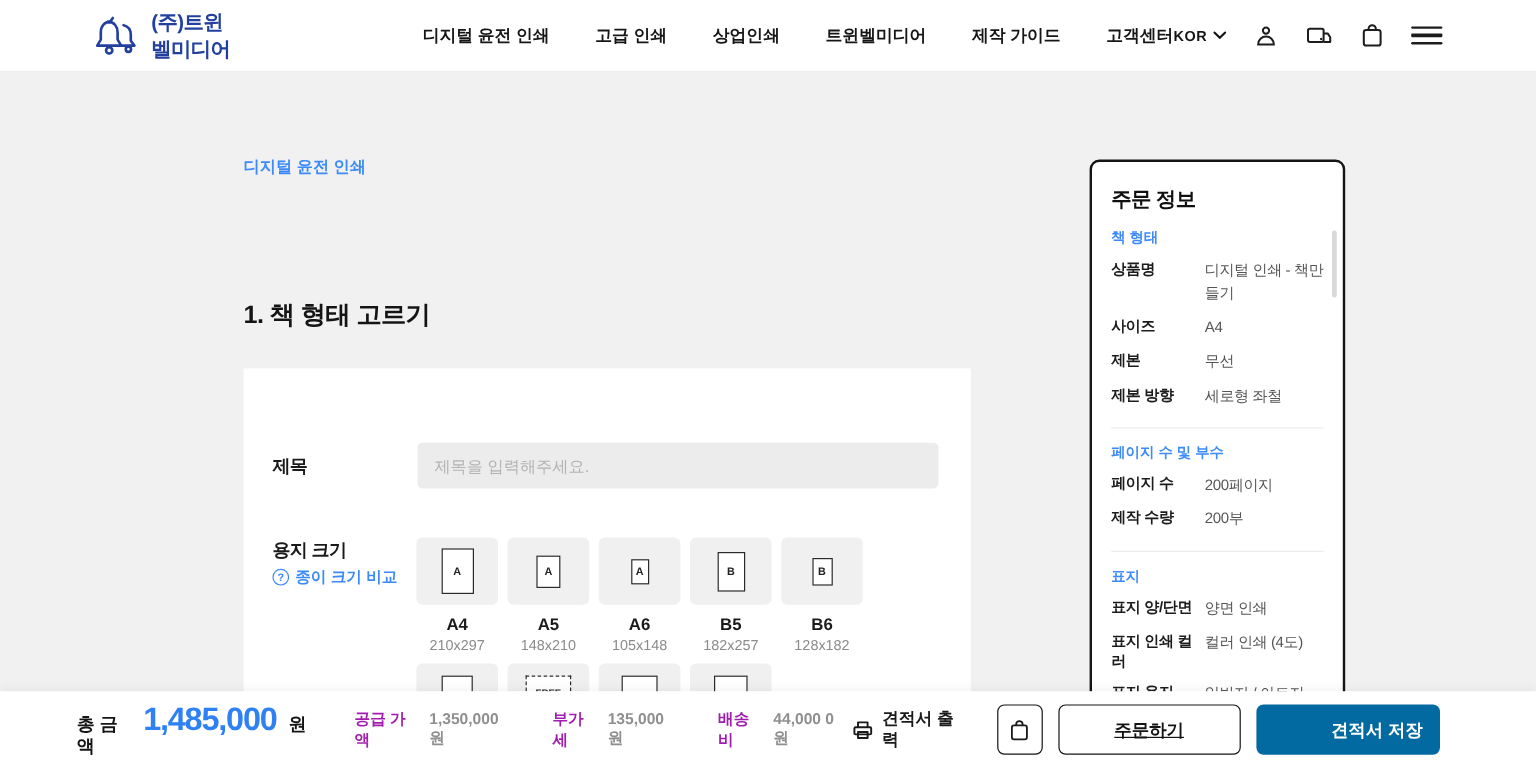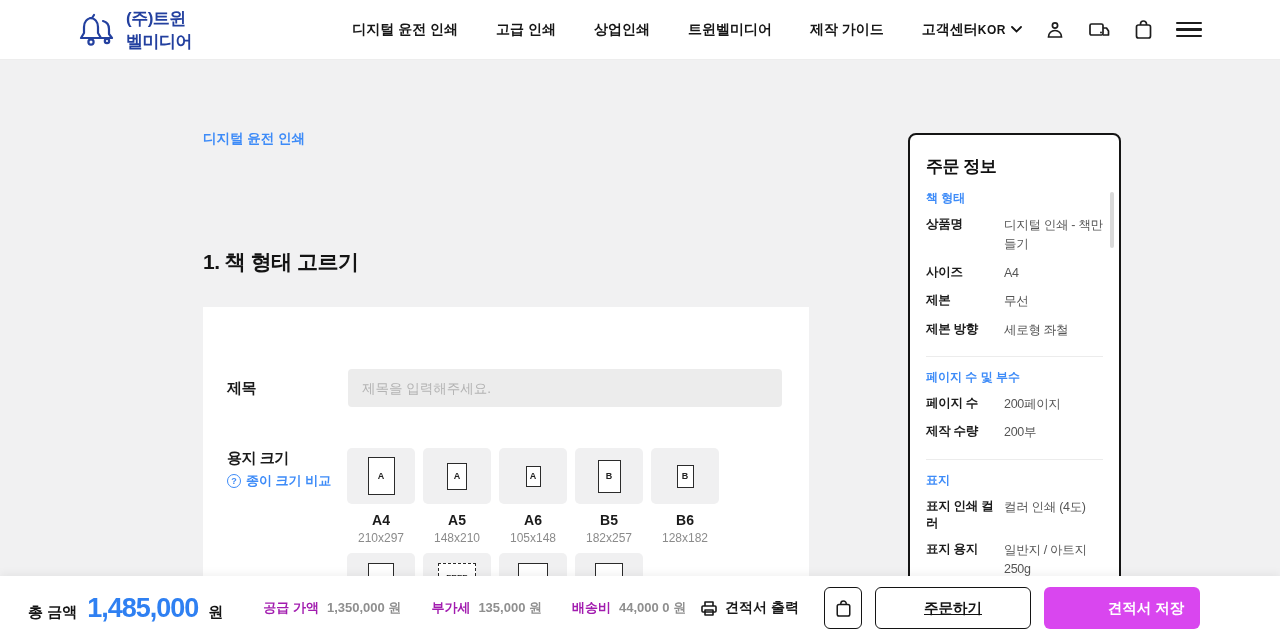--- a/index.html
+++ b/index.html
@@ -51,33 +51,33 @@
   .panel-title { font-size:17px; font-weight:800; letter-spacing:-0.5px; color:#101010; margin-bottom:8px; }
   .panel-section-label { font-size:12px; font-weight:800; color:#3d8bf8; margin:12px 0 2px; }
   .prow { display:flex; margin-top:9px; }
   .pk { width:78px; flex:none; font-size:12.5px; font-weight:800; color:#1c1c1c; letter-spacing:-0.3px; }
   .pv { flex:1; font-size:12.5px; color:#555; letter-spacing:-0.3px; white-space:pre-line; line-height:1.55; }
   .pdivider { height:1px; background:#ececec; margin:16px 0 4px; }
   .panel-scrollbar { position:absolute; right:5px; top:57px; width:4px; height:56px; background:#d9d9d9; border-radius:2px; }
 
   
   .footer { position:absolute; left:0; bottom:0; width:1280px; height:64px; background:#fff; box-shadow:0 -3px 8px rgba(0,0,0,0.05); display:flex; align-items:center; z-index:20; }
-  .total-group { display:flex; align-items:baseline; margin-left:28px; gap:10px; }
+  .total-group { display:flex; align-items:baseline; margin-left:64px; gap:10px; }
   .total-label { font-size:15px; font-weight:800; color:#141414; }
   .total-amount { font-size:27px; font-weight:800; color:#2f80f2; letter-spacing:-1px; }
   .total-unit { font-size:15px; font-weight:800; color:#141414; }
   .breakdown { display:flex; gap:30px; margin-left:40px; }
   .bd-item { display:flex; align-items:baseline; gap:8px; font-size:13px; }
   .bd-label { color:#a21caf; font-weight:600; }
   .bd-value { color:#8f8f8f; font-weight:600; }
   .footer-right { display:flex; align-items:center; margin-left:auto; margin-right:80px; gap:13px; }
   .print-link { display:flex; align-items:center; gap:7px; font-size:14px; font-weight:700; color:#1a1a1a; cursor:pointer; margin-right:12px; }
   .bag-btn { width:38px; height:42px; border:1.5px solid #141414; border-radius:6px; background:#fff; display:flex; align-items:center; justify-content:center; cursor:pointer; }
   .order-btn { width:156px; height:42px; border:1.5px solid #141414; border-radius:6px; background:#fff; font-size:14.5px; font-weight:800; font-family:inherit; color:#141414; cursor:pointer;text-decoration:underline; }
-  .save-btn { width:156px; height:42px; border:none; border-radius:6px; background:#d946ef; font-size:14.5px; font-weight:800; font-family:inherit; color:#fff; cursor:pointer;padding-left:48px; }
+  .save-btn { width:156px; height:42px; border:none; border-radius:6px; background:#0369a1; font-size:14.5px; font-weight:800; font-family:inherit; color:#fff; cursor:pointer;padding-left:48px; }
   svg { display:block; }
 </style>
 </head>
 <body>
 
 <div id="app">
 
   <div class="header">
     <div class="logo">
       <span>
@@ -239,20 +239,24 @@
       <span class="pv">200페이지</span>
     </div>
     <div class="prow">
       <span class="pk">제작 수량</span>
       <span class="pv">200부</span>
     </div>
 
     <div class="pdivider"></div>
     <div class="panel-section-label">표지</div>
     <div class="prow">
+      <span class="pk">표지 양/단면</span>
+      <span class="pv">양면 인쇄</span>
+    </div>
+    <div class="prow">
       <span class="pk">표지 인쇄 컬러</span>
       <span class="pv">컬러 인쇄 (4도)</span>
     </div>
     <div class="prow">
       <span class="pk">표지 용지</span>
       <span class="pv">일반지 / 아트지 250g</span>
     </div>
     <div class="prow">
       <span class="pk">표지 후가공</span>
       <span class="pv">코팅 : 유광코팅

